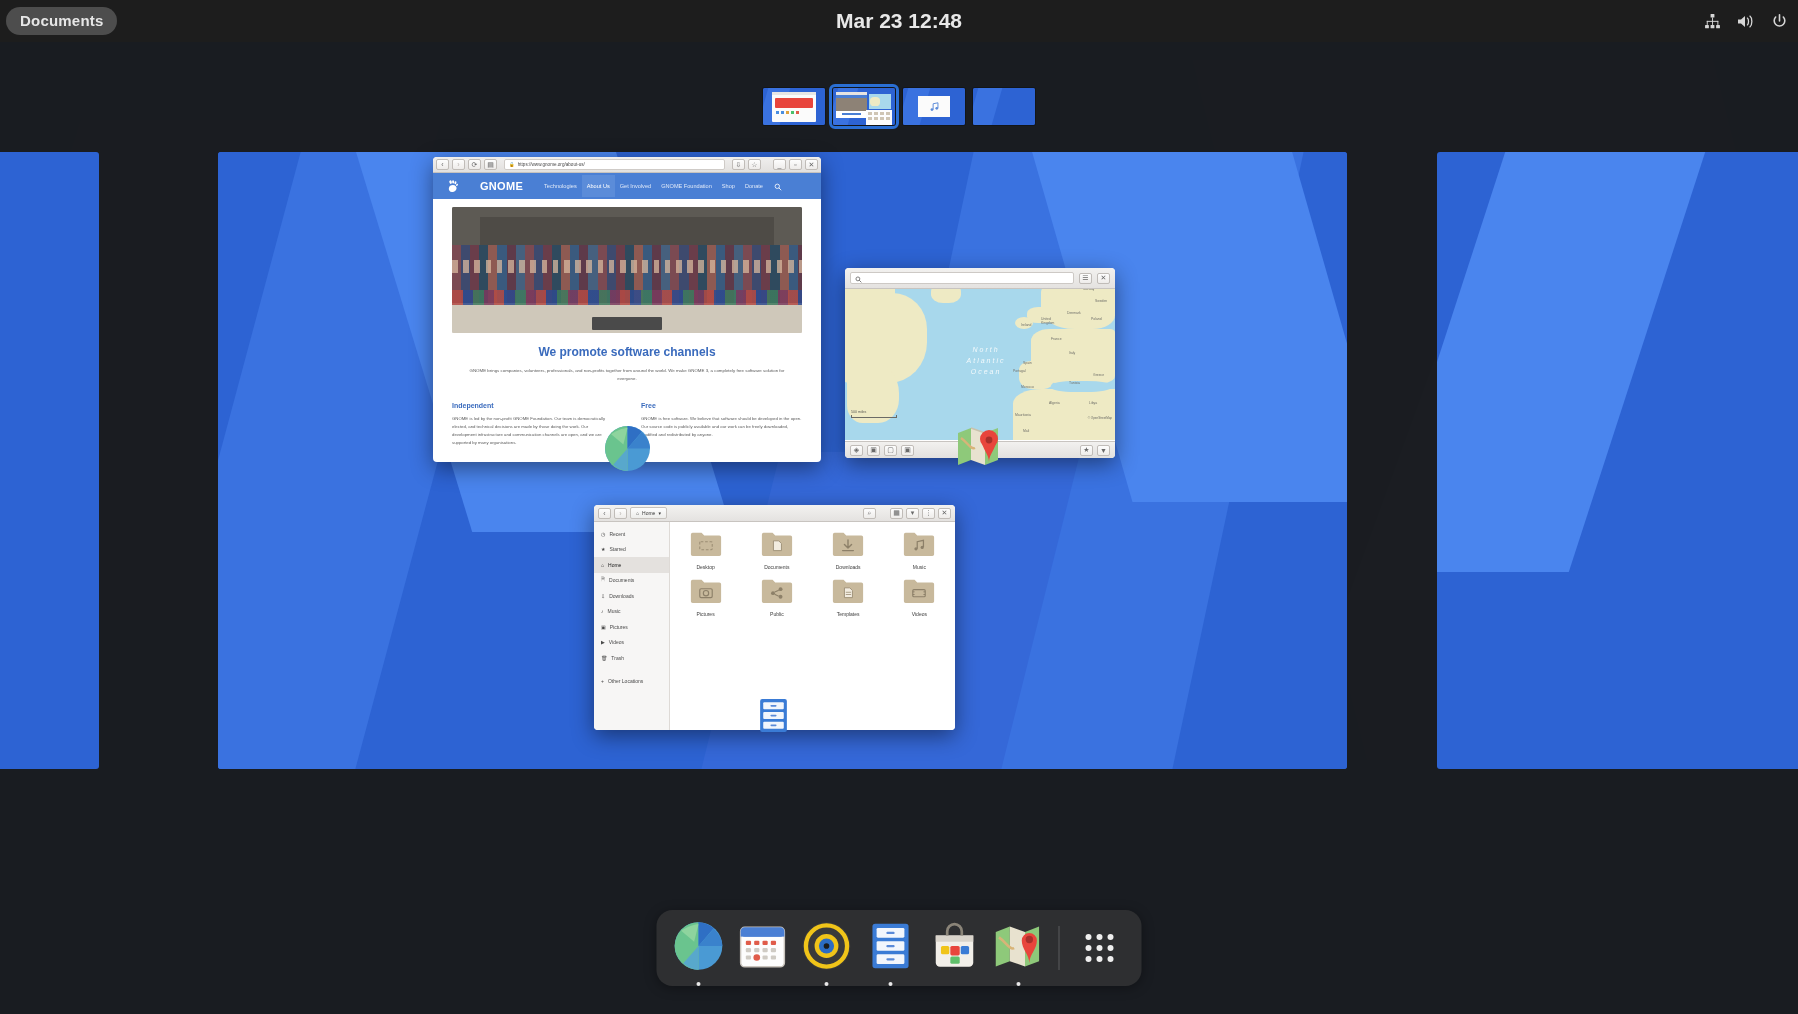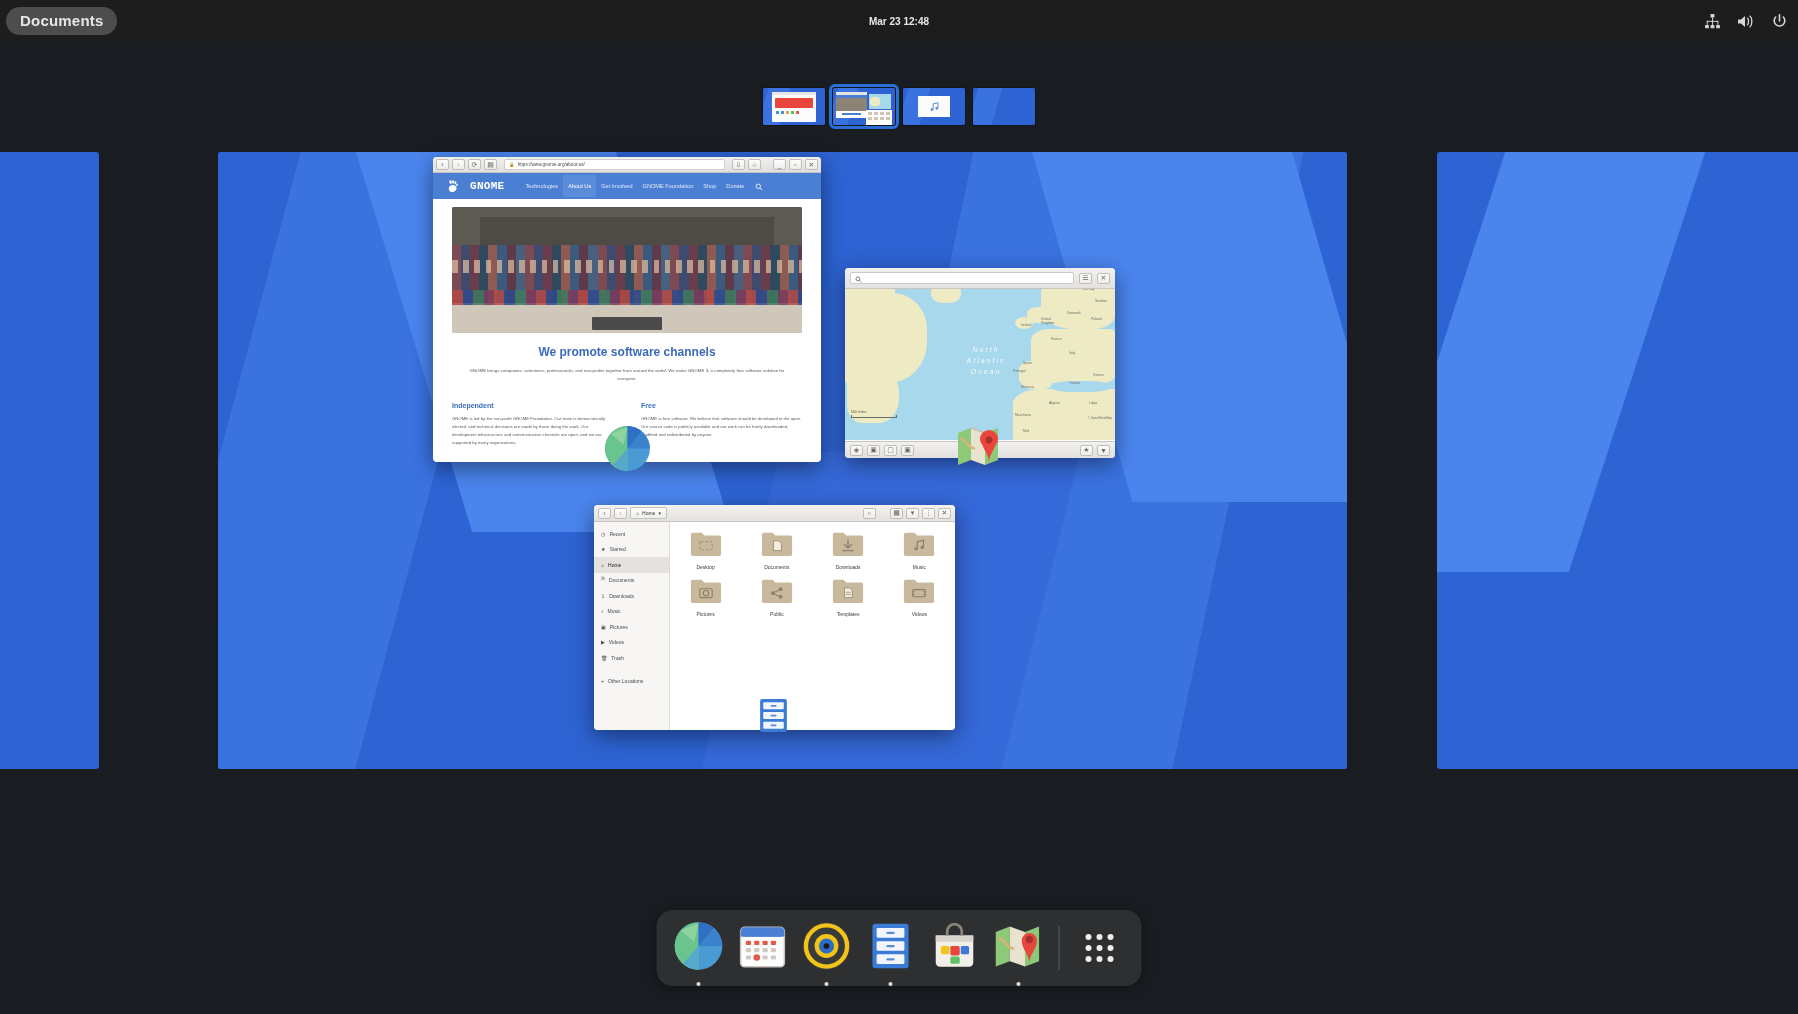--- a/index.html
+++ b/index.html
@@ -32,21 +32,21 @@
     background: #4d4d4d;
     color: #e6e6e6;
     font-size: 15px;
     font-weight: bold;
     letter-spacing: .2px;
     cursor: pointer;
   }
   .clock {
     position: absolute; left: 0; right: 0; top: 0; height: 42px;
     display: flex; align-items: center; justify-content: center;
-    color: #e8e8e8; font-size: 10px; font-weight: bold;
+    color: #e8e8e8; font-size: 21px; font-weight: bold;
     pointer-events: none;
   }
   .clock span { pointer-events: auto; cursor: pointer; }
   .status-area {
     position: absolute; right: 10px; top: 0; height: 42px;
     display: flex; align-items: center; gap: 16px;
   }
   .status-area svg { display: block; }
 
   
@@ -133,21 +133,21 @@
   .urlbar {
     flex: 1; height: 11px; margin: 0 4px;
     background: #fff; border: 1px solid #cfcbc7; border-radius: 2px;
     display: flex; align-items: center; gap: 3px; padding: 0 4px;
     font-size: 4.6px; color: #4a4a4a; overflow: hidden; white-space: nowrap;
   }
   .gnome-nav {
     height: 26px; background: #4a7fd4;
     display: flex; align-items: center; gap: 0; padding: 0 14px;
   }
-  .gnome-logo { display: flex; align-items: center; gap: 10px; margin-right: 16px; font-family: Liberation Mono, monospace; }
+  .gnome-logo { display: flex; align-items: center; gap: 20px; margin-right: 16px; }
   .gnome-logo .txt { color: #fff; font-weight: bold; font-size: 11px; letter-spacing: .3px; }
   .gnome-nav a {
     color: #dfe8f8; font-size: 5.6px; padding: 8px 5px; text-decoration: none;
     white-space: nowrap; cursor: pointer;
   }
   .gnome-nav a.active { background: #5b8cd9; color: #fff; }
   .hero { margin: 8px 19px 0 19px; height: 126px; border-radius: 2px; overflow: hidden; position: relative; background:#b9b0a4; }
   .hero .crowd { position: absolute; inset: 0; }
   .page-h1 { text-align: center; color: #3a6bbd; font-size: 12px; font-weight: bold; margin-top: 12px; }
   .page-p  { text-align: center; color: #5a5a5a; font-size: 4.4px; line-height: 1.9; margin: 8px 30px 0 30px; }

